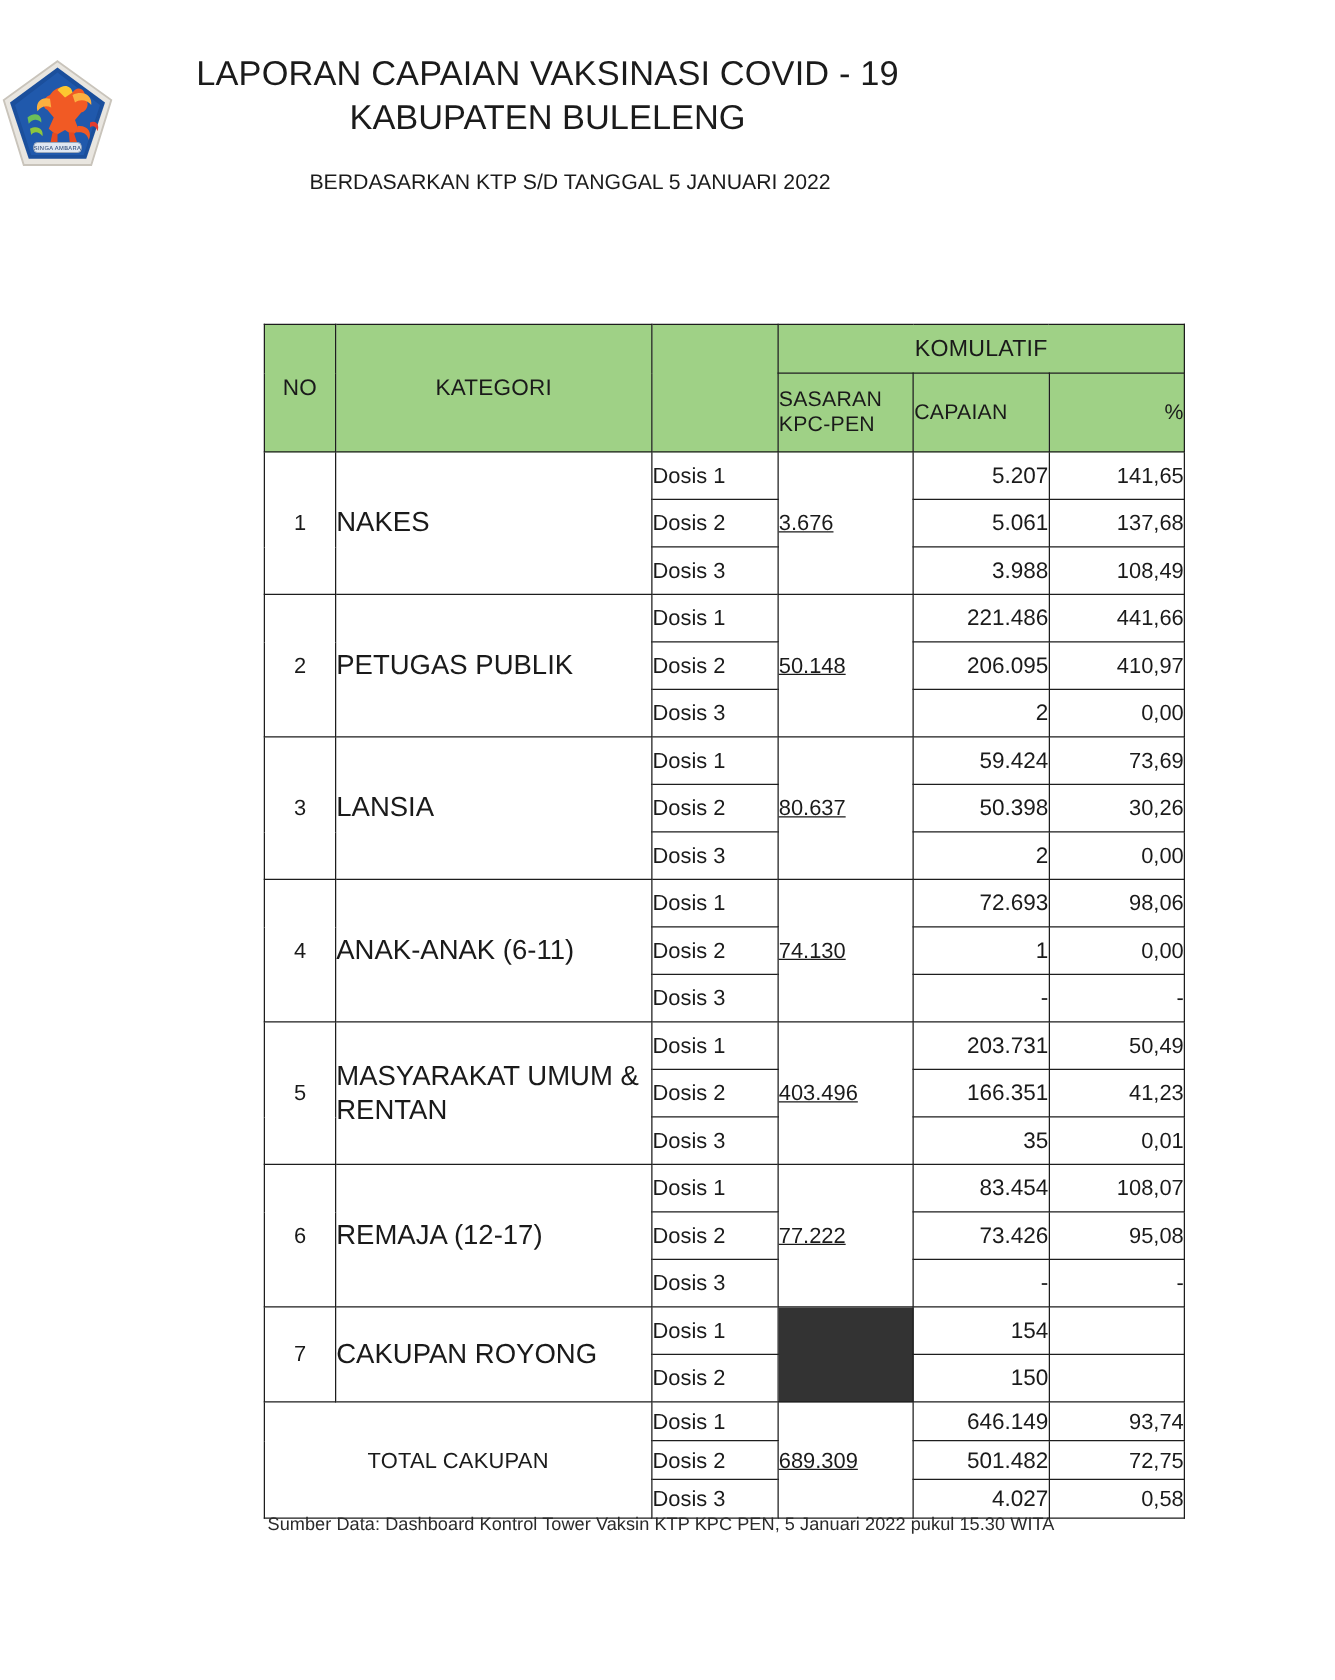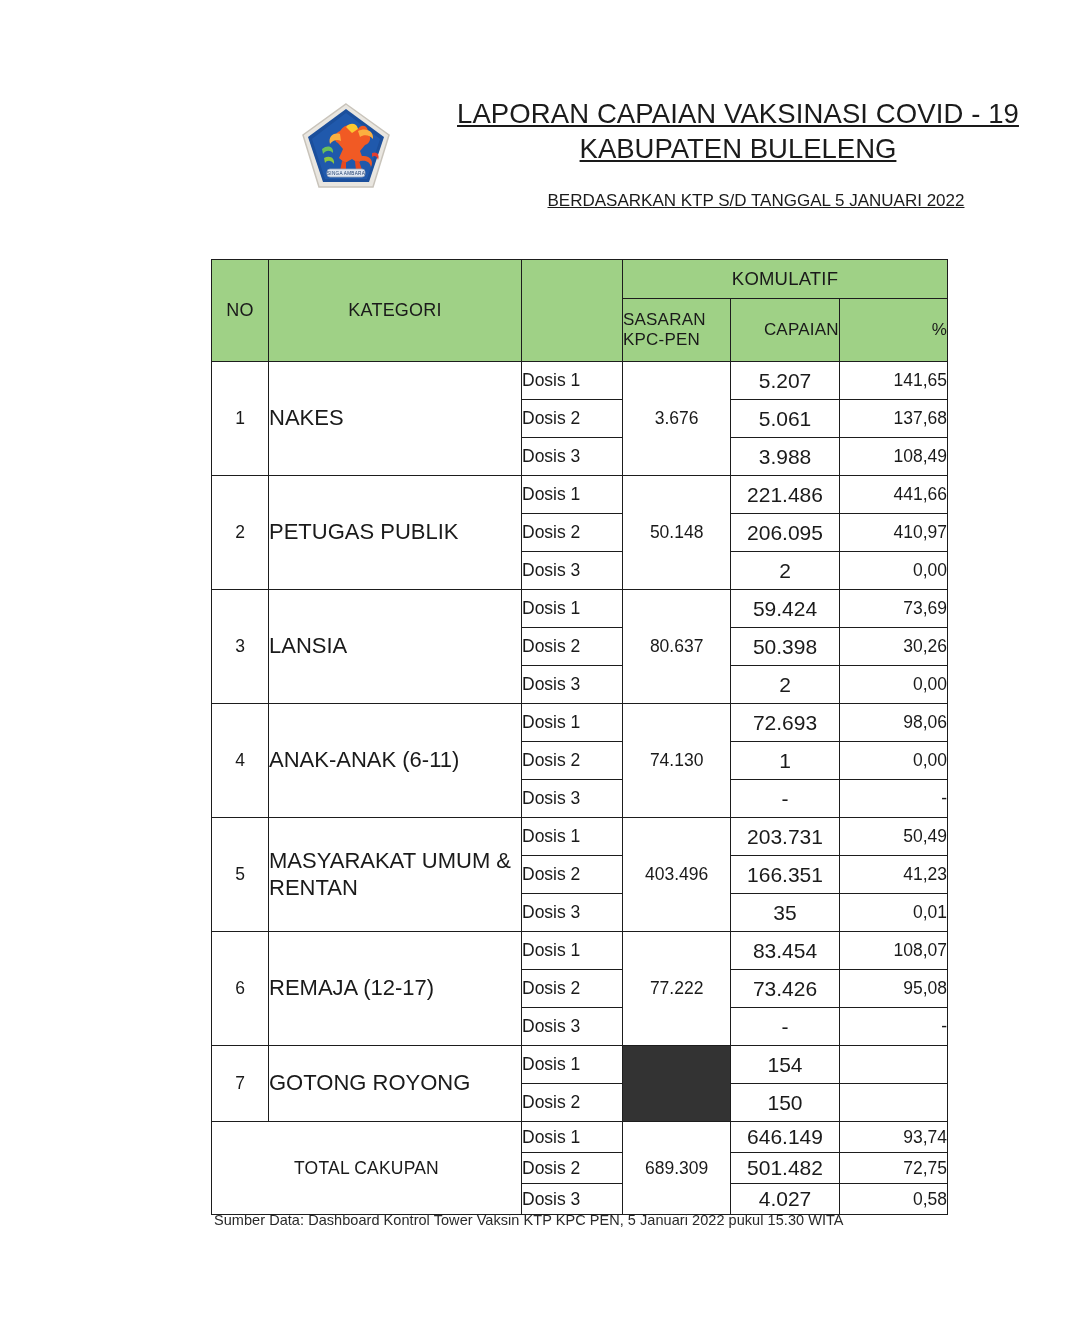--- a/index.html
+++ b/index.html
@@ -14,23 +14,22 @@
     color: #1a1a1a;
     -webkit-font-smoothing: antialiased;
     position: relative;
     overflow: hidden;
   }
 
   
   .header {
     display: flex;
     align-items: flex-start;
-    padding: 95px 0 0 0;
-    justify-content: flex-end;
-    text-decoration: underline;
+    padding: 40px 0 0 0;
+    justify-content: flex-start;
   }
   .logo-wrap {
     width: 92px;
     height: 98px;
     flex: 0 0 auto;
     margin-right: 16px;
     margin-top: 6px;
   }
   .title-block {
     width: 660px;
@@ -90,28 +89,28 @@
     height: 50px;
   }
   .hdr-komulatif { height: 38px; font-size: 18.5px; margin-left: 36px; }
   .hdr-sub { height: 62px; font-size: 17px; line-height: 1.16; }
   .hdr-tall { height: 100px; }
 
   .c-no     { width: 56px;  text-align: center; }
   .c-kat    { width: 252px; }
   .c-dosis  { width: 100px; }
   .c-sas    { width: 120px; text-align: left; }
-  .c-cap    { width: 108px; text-align: right; }
+  .c-cap    { width: 108px; text-align: left; }
   .c-pct    { width: 99px;  text-align: right; font-weight: bold; }
 
   td.cell-no       { text-align: center; font-size: 17.5px; }
   td.cell-kat      { padding-left: 10px; font-size: 22px; line-height: 1.2; }
   td.cell-dosis    { padding-left: 9px;  font-size: 17.5px; }
-  td.cell-sas      { text-align: center; padding-right: 9px; font-size: 17.5px; }
-  td.cell-cap      { text-align: center; padding-right: 9px; font-size: 21px; }
+  td.cell-sas      { text-align: left; padding-right: 9px; font-size: 17.5px; text-decoration: underline; }
+  td.cell-cap      { text-align: right; padding-right: 9px; font-size: 18px; }
   td.cell-pct      { text-align: right; padding-right: 10px; font-size: 17.5px; font-weight: bold; }
 
   tr.data-row td { height: 37px; }
   tr.total-row td { height: 30px; }
 
   td.blackout { background: #333333 !important; }
 
   td.cell-total-label {
     text-align: center;
     font-size: 17.5px;
@@ -300,21 +299,21 @@
         <td class="cell-pct">95,08</td>
       </tr>
       <tr class="data-row">
         <td class="cell-dosis">Dosis 3</td>
         <td class="cell-cap">-</td>
         <td class="cell-pct">-</td>
       </tr>
 
       <tr class="data-row">
         <td class="cell-no" rowspan="2">7</td>
-        <td class="cell-kat" rowspan="2">GOTONG ROYONG</td>
+        <td class="cell-kat" rowspan="2">CAKUPAN ROYONG</td>
         <td class="cell-dosis">Dosis 1</td>
         <td class="cell-sas blackout" rowspan="2"></td>
         <td class="cell-cap">154</td>
         <td class="cell-pct"></td>
       </tr>
       <tr class="data-row">
         <td class="cell-dosis">Dosis 2</td>
         <td class="cell-cap">150</td>
         <td class="cell-pct"></td>
       </tr>

